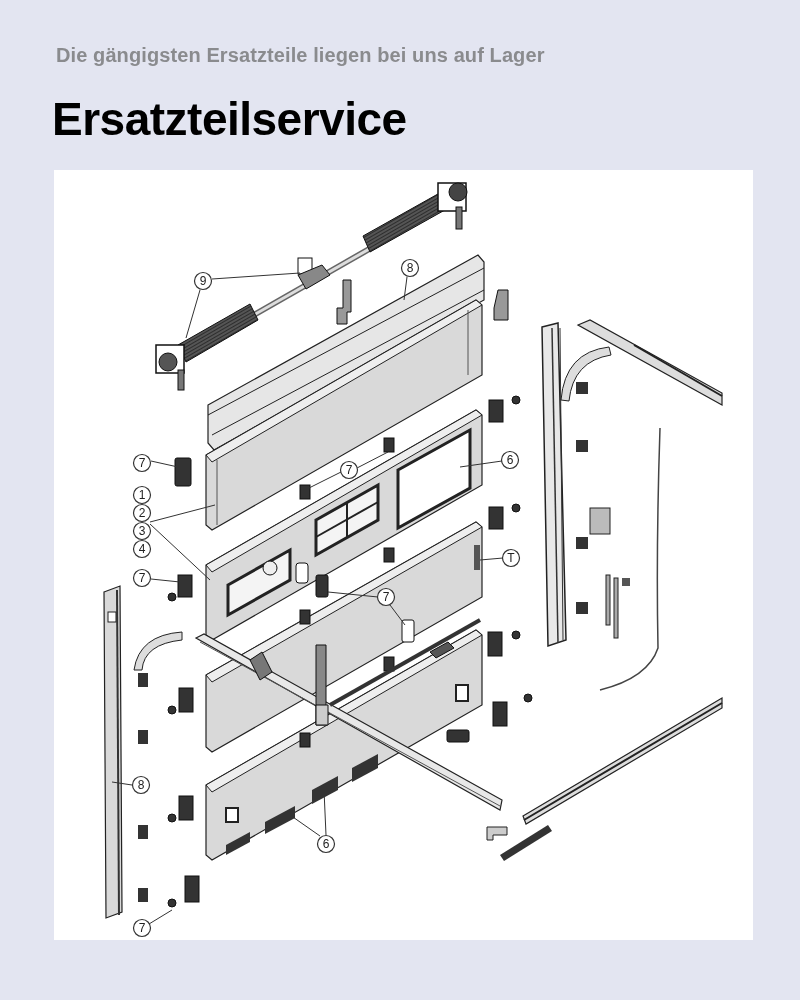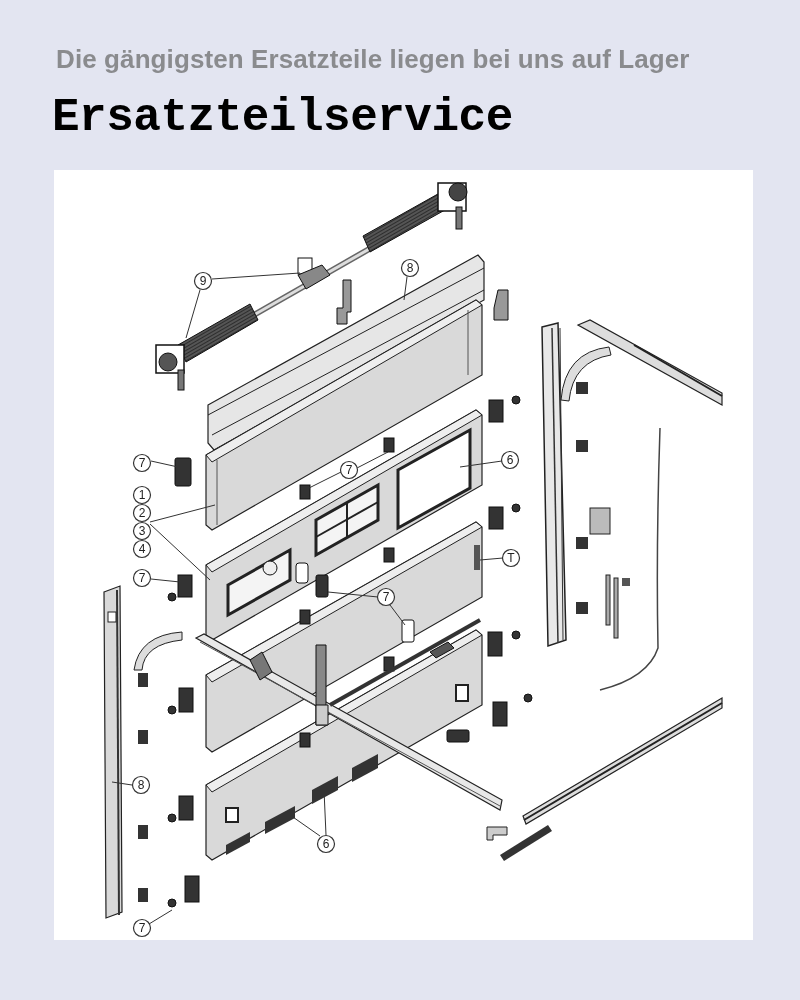--- a/index.html
+++ b/index.html
@@ -1,19 +1,19 @@
 <!DOCTYPE html>
 <html><head>
 <meta charset="utf-8">
 <style>
   html, body { margin:0; padding:0; }
   body { width:800px; height:1000px; background:#e3e5f1; position:relative; overflow:hidden;
          font-family:"Liberation Sans", sans-serif; }
-  .subtitle { position:absolute; left:56px; top:44px; font-size:26px; font-weight:bold; color:#8a8b8e; letter-spacing:0.1px; }
-  .title { position:absolute; left:52px; top:92px; font-size:46px; font-weight:bold; color:#000; letter-spacing:-0.5px;font-family:Liberation Mono, monospace; }
+  .subtitle { position:absolute; left:56px; top:44px; font-size:20px; font-weight:bold; color:#8a8b8e; letter-spacing:0.1px; }
+  .title { position:absolute; left:52px; top:92px; font-size:46px; font-weight:bold; color:#000; letter-spacing:-0.5px; }
   .panel { position:absolute; left:54px; top:170px; width:699px; height:770px; background:#fff; }
   svg { position:absolute; left:0; top:0; }
   .callout circle { fill:#fff; stroke:#333; stroke-width:1.2; }
   .callout text { font-family:"Liberation Sans", sans-serif; font-size:12px; fill:#222; text-anchor:middle; dominant-baseline:central; }
   .leader { stroke:#333; stroke-width:1; fill:none; }
 </style>
 </head>
 <body>
 
 <div class="subtitle">Die gängigsten Ersatzteile liegen bei uns auf Lager</div>

